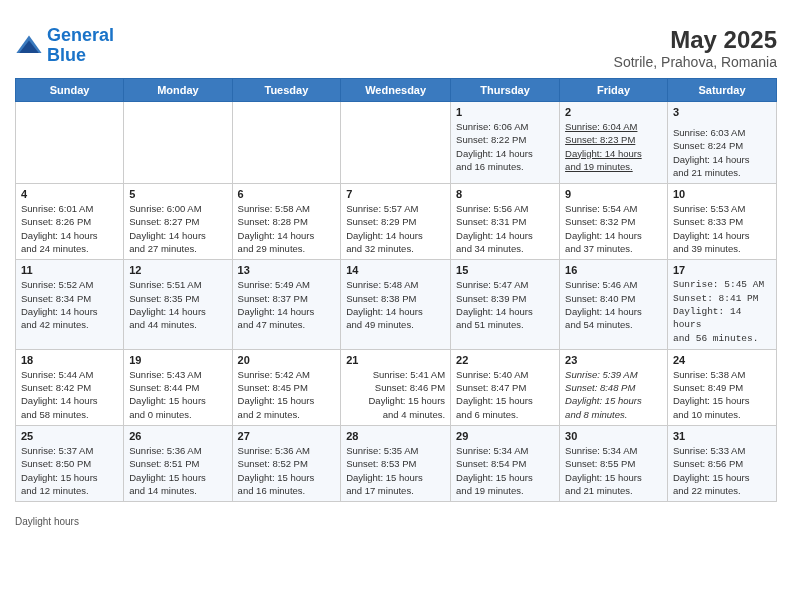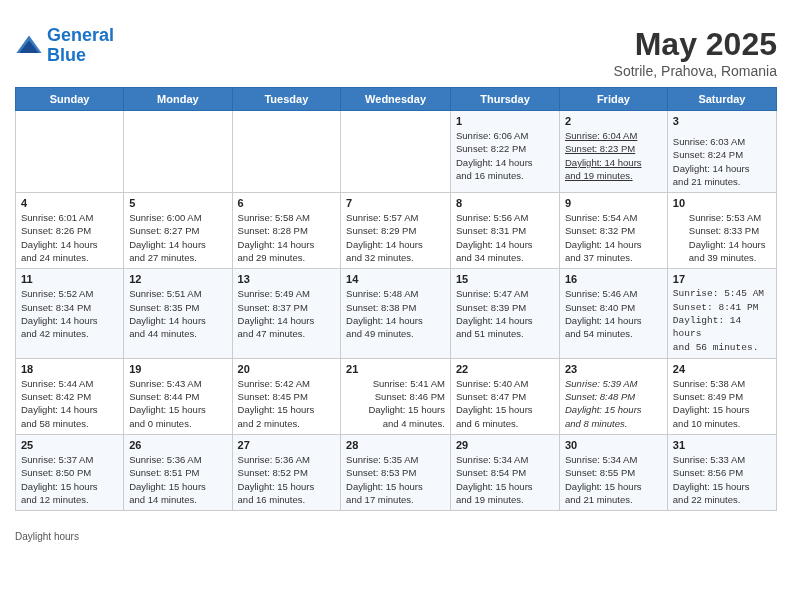--- a/index.html
+++ b/index.html
@@ -36,21 +36,21 @@
     }
     .logo-icon {
       width: 28px;
       height: 28px;
       margin-right: 4px;
     }
     .title-block {
       text-align: right;
     }
     .month-title {
-      font-size: 32px;
+      font-size: 24px;
       font-weight: bold;
       color: #333;
     }
     .subtitle {
       font-size: 14px;
       color: #555;
     }
     .calendar {
       width: 100%;
       border-collapse: collapse;
@@ -87,21 +87,21 @@
     }
     .day-info {
       color: #333;
       font-size: 9.5px;
       line-height: 1.4;
     }
     .empty {
       background: #fff !important;
     }
     .footer {
-      margin-top: 20px;
+      margin-top: 14px;
       font-size: 10px;
       color: #555;
     }
   </style>
 </head>
 <body>
 
 <div class="page">
   <div class="header">
     <div class="logo">
@@ -199,21 +199,21 @@
           </td>
           <td>
             <div class="day-num">9</div>
             <div class="day-info" style="white-space: pre-line;">Sunrise: 5:54 AM
 Sunset: 8:32 PM
 Daylight: 14 hours
 and 37 minutes.</div>
           </td>
           <td>
             <div class="day-num">10</div>
-            <div class="day-info" style="white-space: pre-line; margin-left: 16px;">Sunrise: 5:53 AM
+            <div class="day-info" style="white-space: pre-line;">Sunrise: 5:53 AM
 Sunset: 8:33 PM
 Daylight: 14 hours
 and 39 minutes.</div>
           </td>
         </tr>
         <tr>
           <td>
             <div class="day-num">11</div>
             <div class="day-info" style="white-space: pre-line;">Sunrise: 5:52 AM
 Sunset: 8:34 PM

